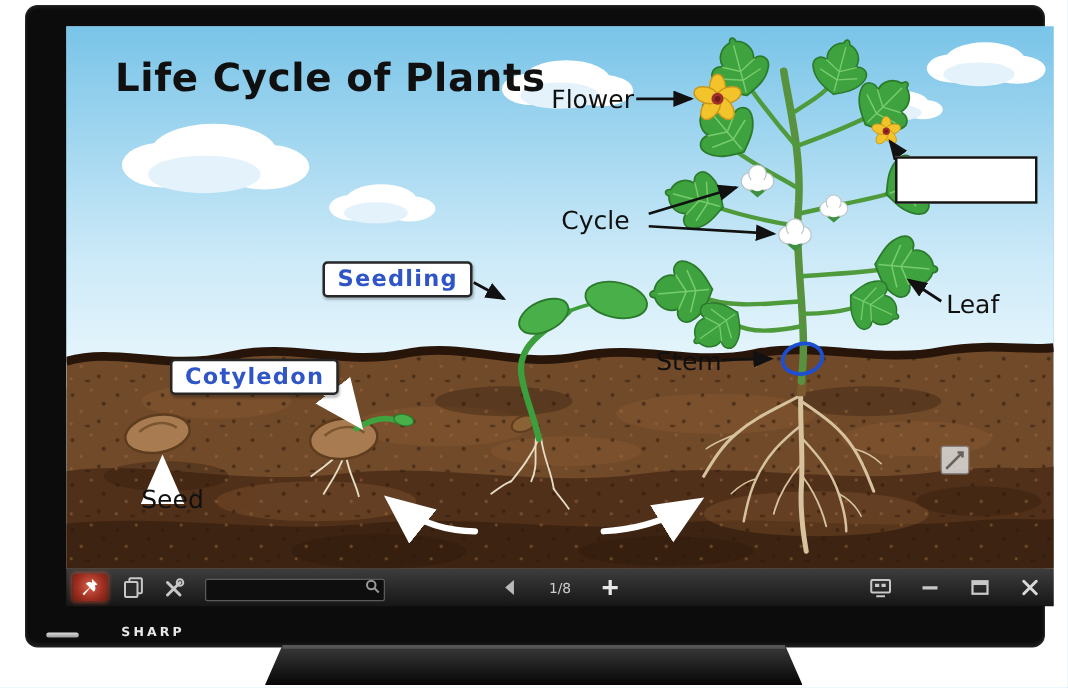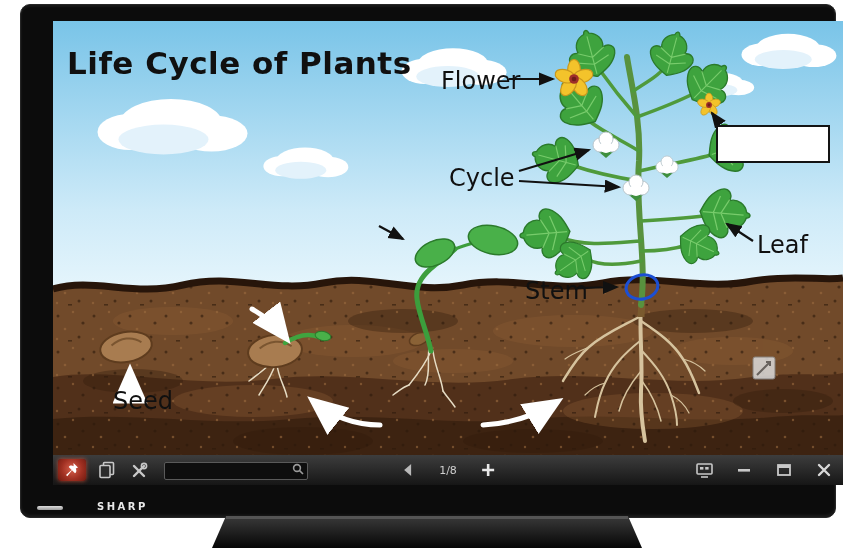--- a/index.html
+++ b/index.html
@@ -17,22 +17,22 @@
   .stand{position:absolute;left:212px;top:516px;width:430px;height:32px;
          background:linear-gradient(#3a3a3a,#060606);
          clip-path:polygon(14px 0,416px 0,430px 100%,0 100%);}
   .stand::before{content:"";position:absolute;left:14px;top:0;width:402px;height:3px;background:#555;}
 
   
   .screen{position:absolute;left:32px;top:16px;width:790px;height:434px;overflow:hidden;background:#9fd4ee;}
   .screen svg.scene{position:absolute;left:0;top:0;}
 
   .overlay{position:absolute;z-index:5;}
-  .title{font-size:31px;font-weight:800;color:#101010;letter-spacing:.5px;}
-  .print-label{font-size:24px;color:#101010;font-weight:500;}
+  .title{font-size:31px;font-weight:800;color:#101010;letter-spacing:.5px;margin-left:25px;}
+  .print-label{font-size:20px;color:#101010;font-weight:500;}
   .hand-label{display:inline-block;background:#fff;border:2px solid #262626;border-radius:4px;
               padding:2px 10px;color:#2f55c6;font-weight:700;font-size:18px;letter-spacing:1px;
               box-shadow:1px 2px 2px rgba(0,0,0,.25);}
   .blank-box{width:110px;height:34px;background:#fff;border:2px solid #141414;}
 
   
   .toolbar{position:absolute;left:32px;top:450px;width:790px;height:30px;
            background:linear-gradient(#3d3d3d,#161616);display:flex;align-items:center;}
   .tb-left{position:absolute;left:5px;top:0;height:30px;display:flex;align-items:center;gap:10px;}
   .tb-center{position:absolute;left:50%;top:0;height:30px;transform:translateX(-50%);
@@ -260,20 +260,22 @@
       </svg>
 
       <div class="overlay title" style="left:14px;top:24px;">Life Cycle of Plants</div>
 
       <div class="overlay print-label" style="left:388px;top:46px;">Flower</div>
       <div class="overlay print-label" style="left:396px;top:143px;">Cycle</div>
       <div class="overlay print-label" style="left:472px;top:244px;margin-top:12px;">Stem</div>
       <div class="overlay print-label" style="left:704px;top:210px;">Leaf</div>
       <div class="overlay print-label" style="left:60px;top:366px;">Seed</div>
 
+      <div class="overlay hand-label" style="left:205px;top:188px;">Seedling</div>
+      <div class="overlay hand-label" style="left:83px;top:266px;">Cotyledon</div>
 
       <div class="overlay blank-box" style="left:663px;top:104px;"></div>
     </div>
 
     <div class="toolbar">
       <div class="tb-left">
         <button class="tb-btn pin">
           <svg width="16" height="16" viewBox="0 0 16 16">
             <path d="M9.5,1 L14,5.5 L11.8,6.4 C12.8,8.3 12.5,10.2 11,11.3 L8,8.3 L3.3,14.2 L2,12.9 L7.7,8 L4.7,5 C5.8,3.5 7.7,3.2 9.6,4.2 Z" fill="#fff"></path>
           </svg>

